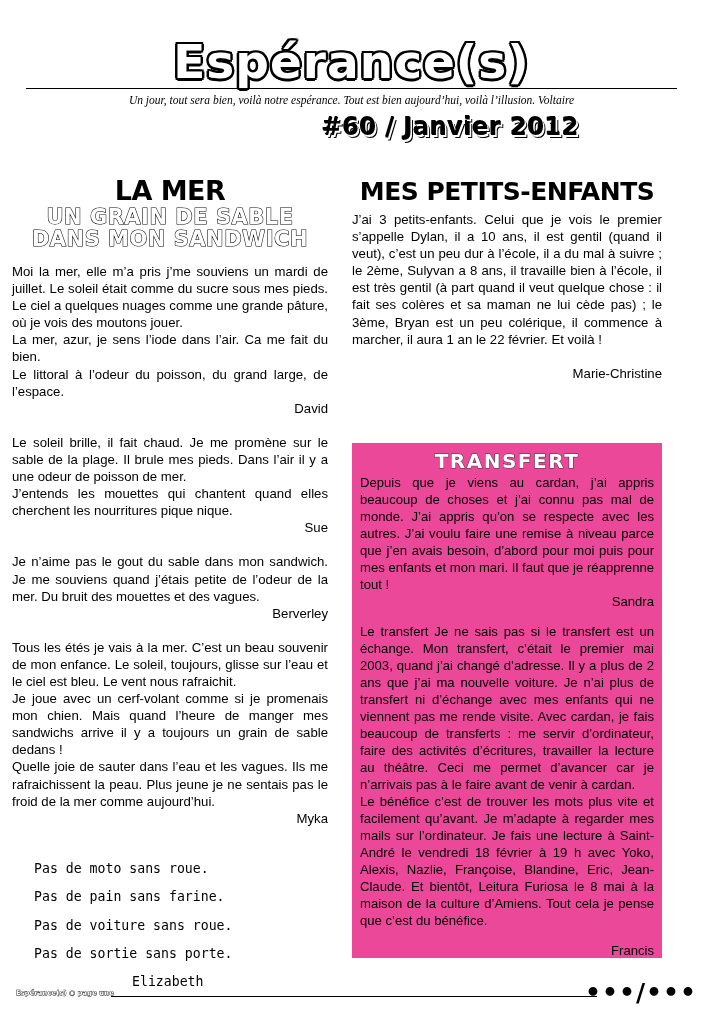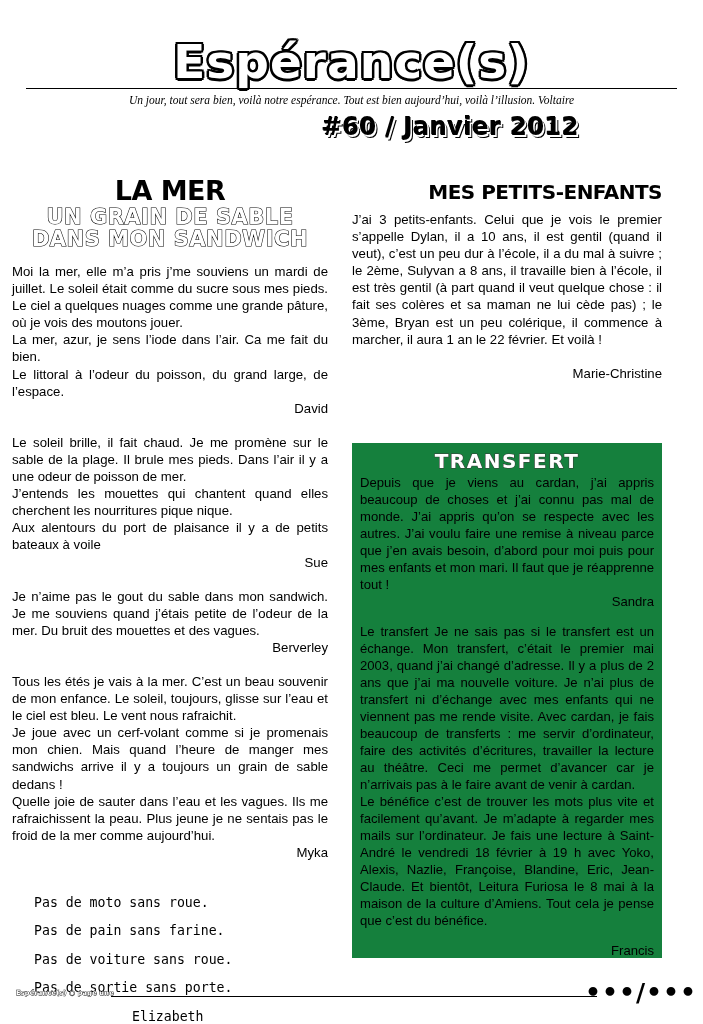--- a/index.html
+++ b/index.html
@@ -95,22 +95,22 @@
     font-family: "DejaVu Sans", sans-serif;
     font-weight: bold;
     font-size: 27px;
     line-height: 29px;
     letter-spacing: -0.5px;
     text-align: center;
     margin: 0 0 2px 0;
     color: #000000;
   }
   .head-solid.left-align {
-    text-align: right;
-    font-size: 20px;
+    text-align: center;
+    font-size: 25px;
     line-height: 32px;
     margin-bottom: 3px;
   }
   .head-hollow {
     font-family: "DejaVu Sans", sans-serif;
     font-weight: bold;
     font-size: 21px;
     line-height: 21.5px;
     letter-spacing: 0.5px;
     text-align: center;
@@ -161,21 +161,21 @@
     padding-left: 120px;
   }
 
   
   .grey-panel {
     position: absolute;
     left: 352px;
     top: 443px;
     width: 310px;
     height: 515px;
-    background: #15803d;
+    background: #ec4899;
     box-sizing: border-box;
     padding: 6px 8px 8px 8px;
   }
   .grey-panel .head-hollow {
     font-size: 20px;
     line-height: 24px;
     letter-spacing: 1.5px;
     margin-bottom: 1px;
     -webkit-text-stroke: 1.1px #3a3a3a;
   }
@@ -244,21 +244,20 @@
   </div>
 
   <p class="para">Moi la mer, elle m’a pris j’me souviens un mardi de juillet. Le soleil était comme du sucre sous mes pieds. Le ciel a quelques nuages comme une grande pâture, où je vois des moutons jouer.</p>
   <p class="para">La mer, azur, je sens l’iode dans l’air. Ca me fait du bien.</p>
   <p class="para">Le littoral à l’odeur du poisson, du grand large, de l’espace.</p>
   <p class="sig">David</p>
   <div class="gap-md"></div>
 
   <p class="para">Le soleil brille, il fait chaud.  Je me promène sur le sable de la plage. Il brule mes pieds. Dans l’air il y a une odeur de poisson de mer.</p>
   <p class="para">J’entends les mouettes qui chantent quand elles cherchent les nourritures pique nique.</p>
-  <p class="para">Aux alentours du port de plaisance il y a de petits bateaux à voile</p>
   <p class="sig">Sue</p>
   <div class="gap-md"></div>
 
   <p class="para">Je n’aime pas le gout du sable dans mon sandwich. Je me souviens quand j’étais petite de l’odeur de la mer. Du bruit des mouettes et des vagues.</p>
   <p class="sig">Berverley</p>
   <div class="gap-md"></div>
 
   <p class="para">Tous les étés je vais à la mer. C’est un beau souvenir de mon enfance. Le soleil, toujours, glisse sur l’eau et le ciel est bleu. Le vent nous rafraichit.</p>
   <p class="para"> Je joue avec un cerf-volant comme si je promenais mon chien. Mais quand l’heure de manger mes sandwichs arrive il y a toujours un grain de sable dedans !</p>
   <p class="para">Quelle joie de sauter dans l’eau et les vagues. Ils me rafraichissent la peau. Plus jeune je ne sentais pas le froid de la mer comme aujourd’hui.</p>

